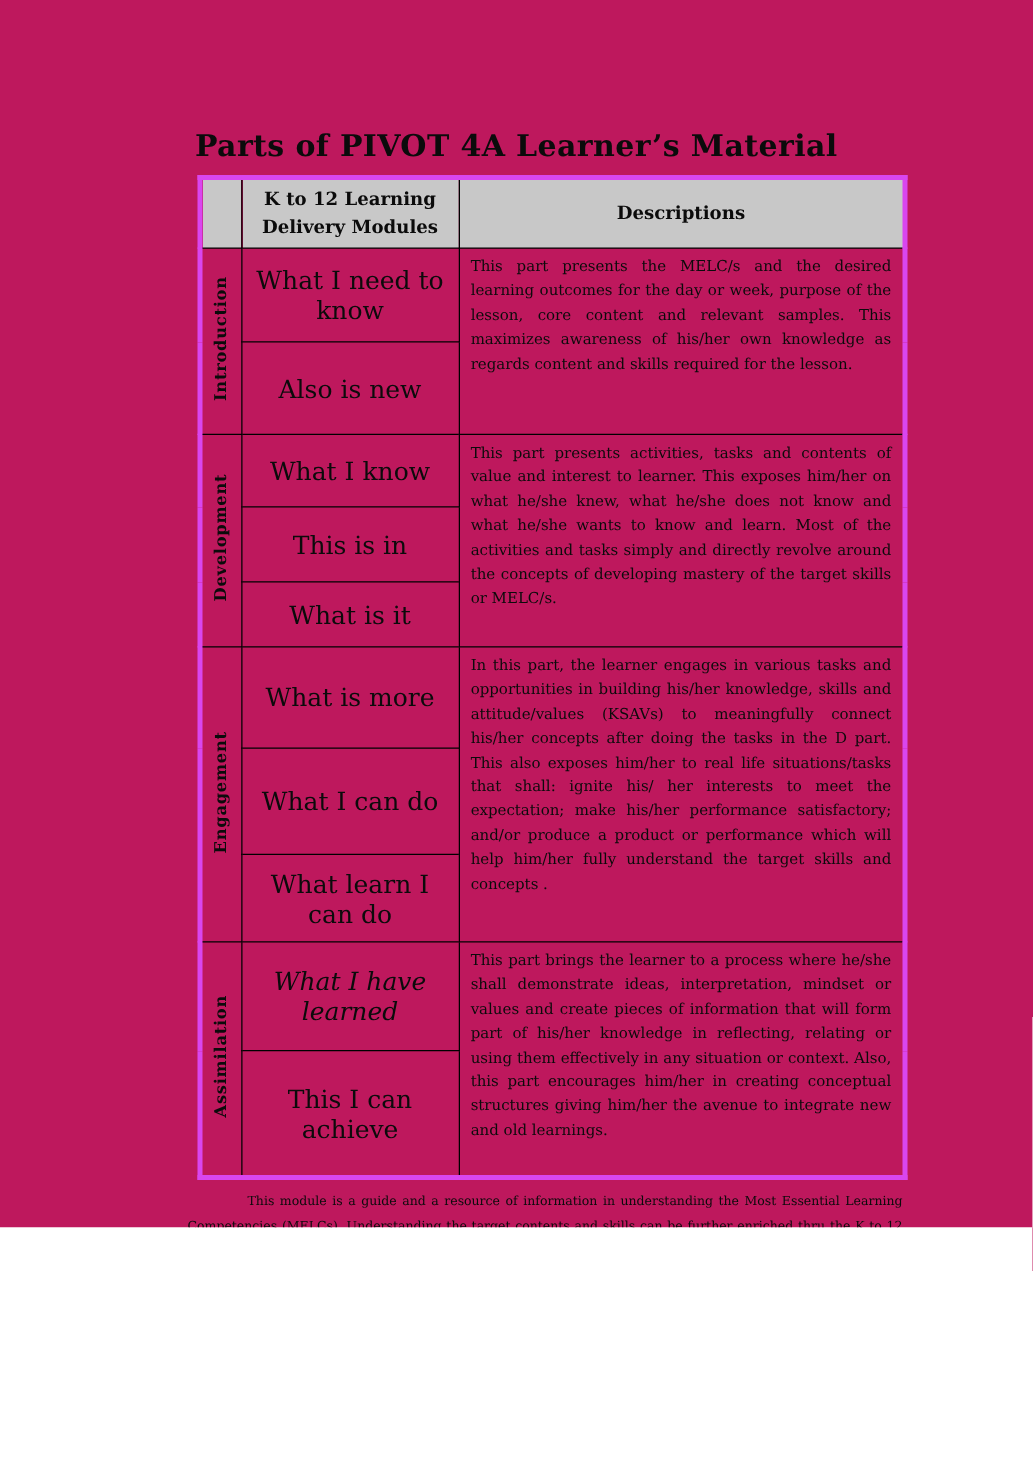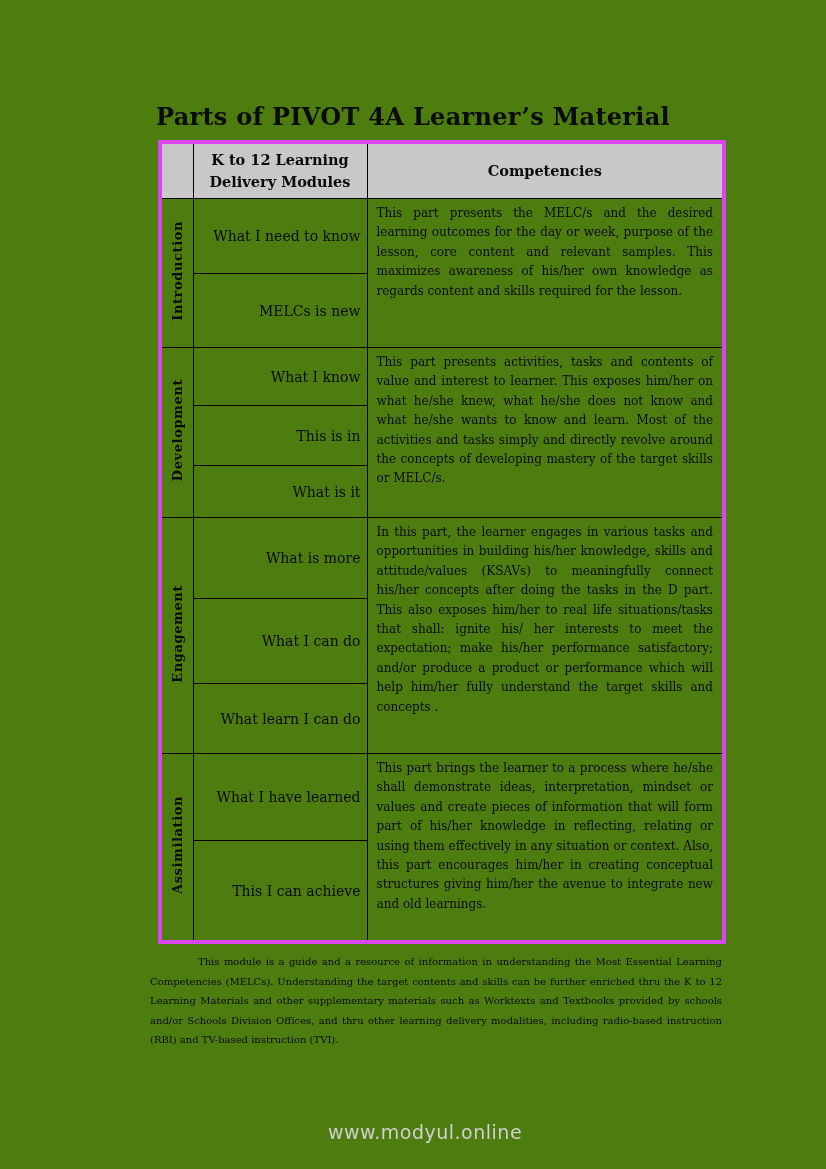--- a/index.html
+++ b/index.html
@@ -3,22 +3,22 @@
 <meta charset="utf-8">
 <style>
   html, body {
     margin: 0;
     padding: 0;
     background: #ffffff;
   }
   .page {
     position: relative;
     width: 826px;
-    height: 1169px;
-    background: #4d7c0f;
+    height: 982px;
+    background: #be185d;
     font-family: "DejaVu Serif", "Liberation Serif", serif;
     color: #0b0b0b;
     overflow: hidden;
   }
   .page-title {
     margin: 0;
     padding-top: 102px;
     text-align: center;
     font-size: 24px;
     font-weight: bold;
@@ -63,42 +63,42 @@
   .cat-label {
     display: inline-block;
     writing-mode: vertical-rl;
     transform: rotate(180deg);
     font-weight: bold;
     font-size: 13px;
     letter-spacing: 0.6px;
     white-space: nowrap;
   }
   td.mod {
-    text-align: right;
+    text-align: center;
     vertical-align: middle;
-    font-size: 14px;
+    font-size: 20px;
     padding: 2px 6px;
   }
   td.desc {
     vertical-align: top;
     text-align: justify;
     font-size: 12px;
     line-height: 19.4px;
     padding: 5px 9px 4px 9px;
   }
   
   tr.r-i1 td.mod { height: 70px; }
   tr.r-i2 td.mod { height: 69px; }
   tr.r-d1 td.mod { height: 53px; }
   tr.r-d2 td.mod { height: 55px; }
   tr.r-d3 td.mod { height: 47px; }
   tr.r-e1 td.mod { height: 76px; }
   tr.r-e2 td.mod { height: 80px; margin-top: 13px; }
   tr.r-e3 td.mod { height: 65px; }
-  tr.r-a1 td.mod { height: 82px; }
+  tr.r-a1 td.mod { height: 82px; font-style: italic; }
   tr.r-a2 td.mod { height: 95px; }
 
   .body-paragraph {
     margin: 8px 12px 0 150px;
     width: 572px;
     font-size: 10px;
     line-height: 19.6px;
     text-align: justify;
     text-indent: 48px;
   }
@@ -133,32 +133,32 @@
     <colgroup>
       <col class="c-cat">
       <col class="c-mod">
       <col class="c-desc">
     </colgroup>
 
     <tbody>
         <tr>
       <th class="hdr-corner"></th>
       <th class="hdr">K to 12 Learning Delivery Modules</th>
-      <th class="hdr">Competencies</th>
+      <th class="hdr">Descriptions</th>
     </tr>
 
     <tr class="r-i1">
       <td class="cat" rowspan="2">
         <span class="cat-label">Introduction</span>
       </td>
       <td class="mod">What I need to know</td>
       <td class="desc" rowspan="2">This part presents the MELC/s and the desired learning outcomes for the day or week, purpose of the lesson, core content and relevant samples. This maximizes awareness of his/her own knowledge as regards content and skills required for the lesson.</td>
     </tr>
     <tr class="r-i2">
-      <td class="mod">MELCs is new</td>
+      <td class="mod">Also is new</td>
     </tr>
 
     <tr class="r-d1">
       <td class="cat" rowspan="3">
         <span class="cat-label">Development</span>
       </td>
       <td class="mod">What I know</td>
       <td class="desc" rowspan="3">This part presents activities, tasks and contents of value and interest to learner. This exposes him/her on what he/she knew, what he/she does not know and what he/she wants to know and learn. Most of the activities and tasks simply and directly revolve around the concepts of developing mastery of the target skills or MELC/s.</td>
     </tr>
     <tr class="r-d2">

